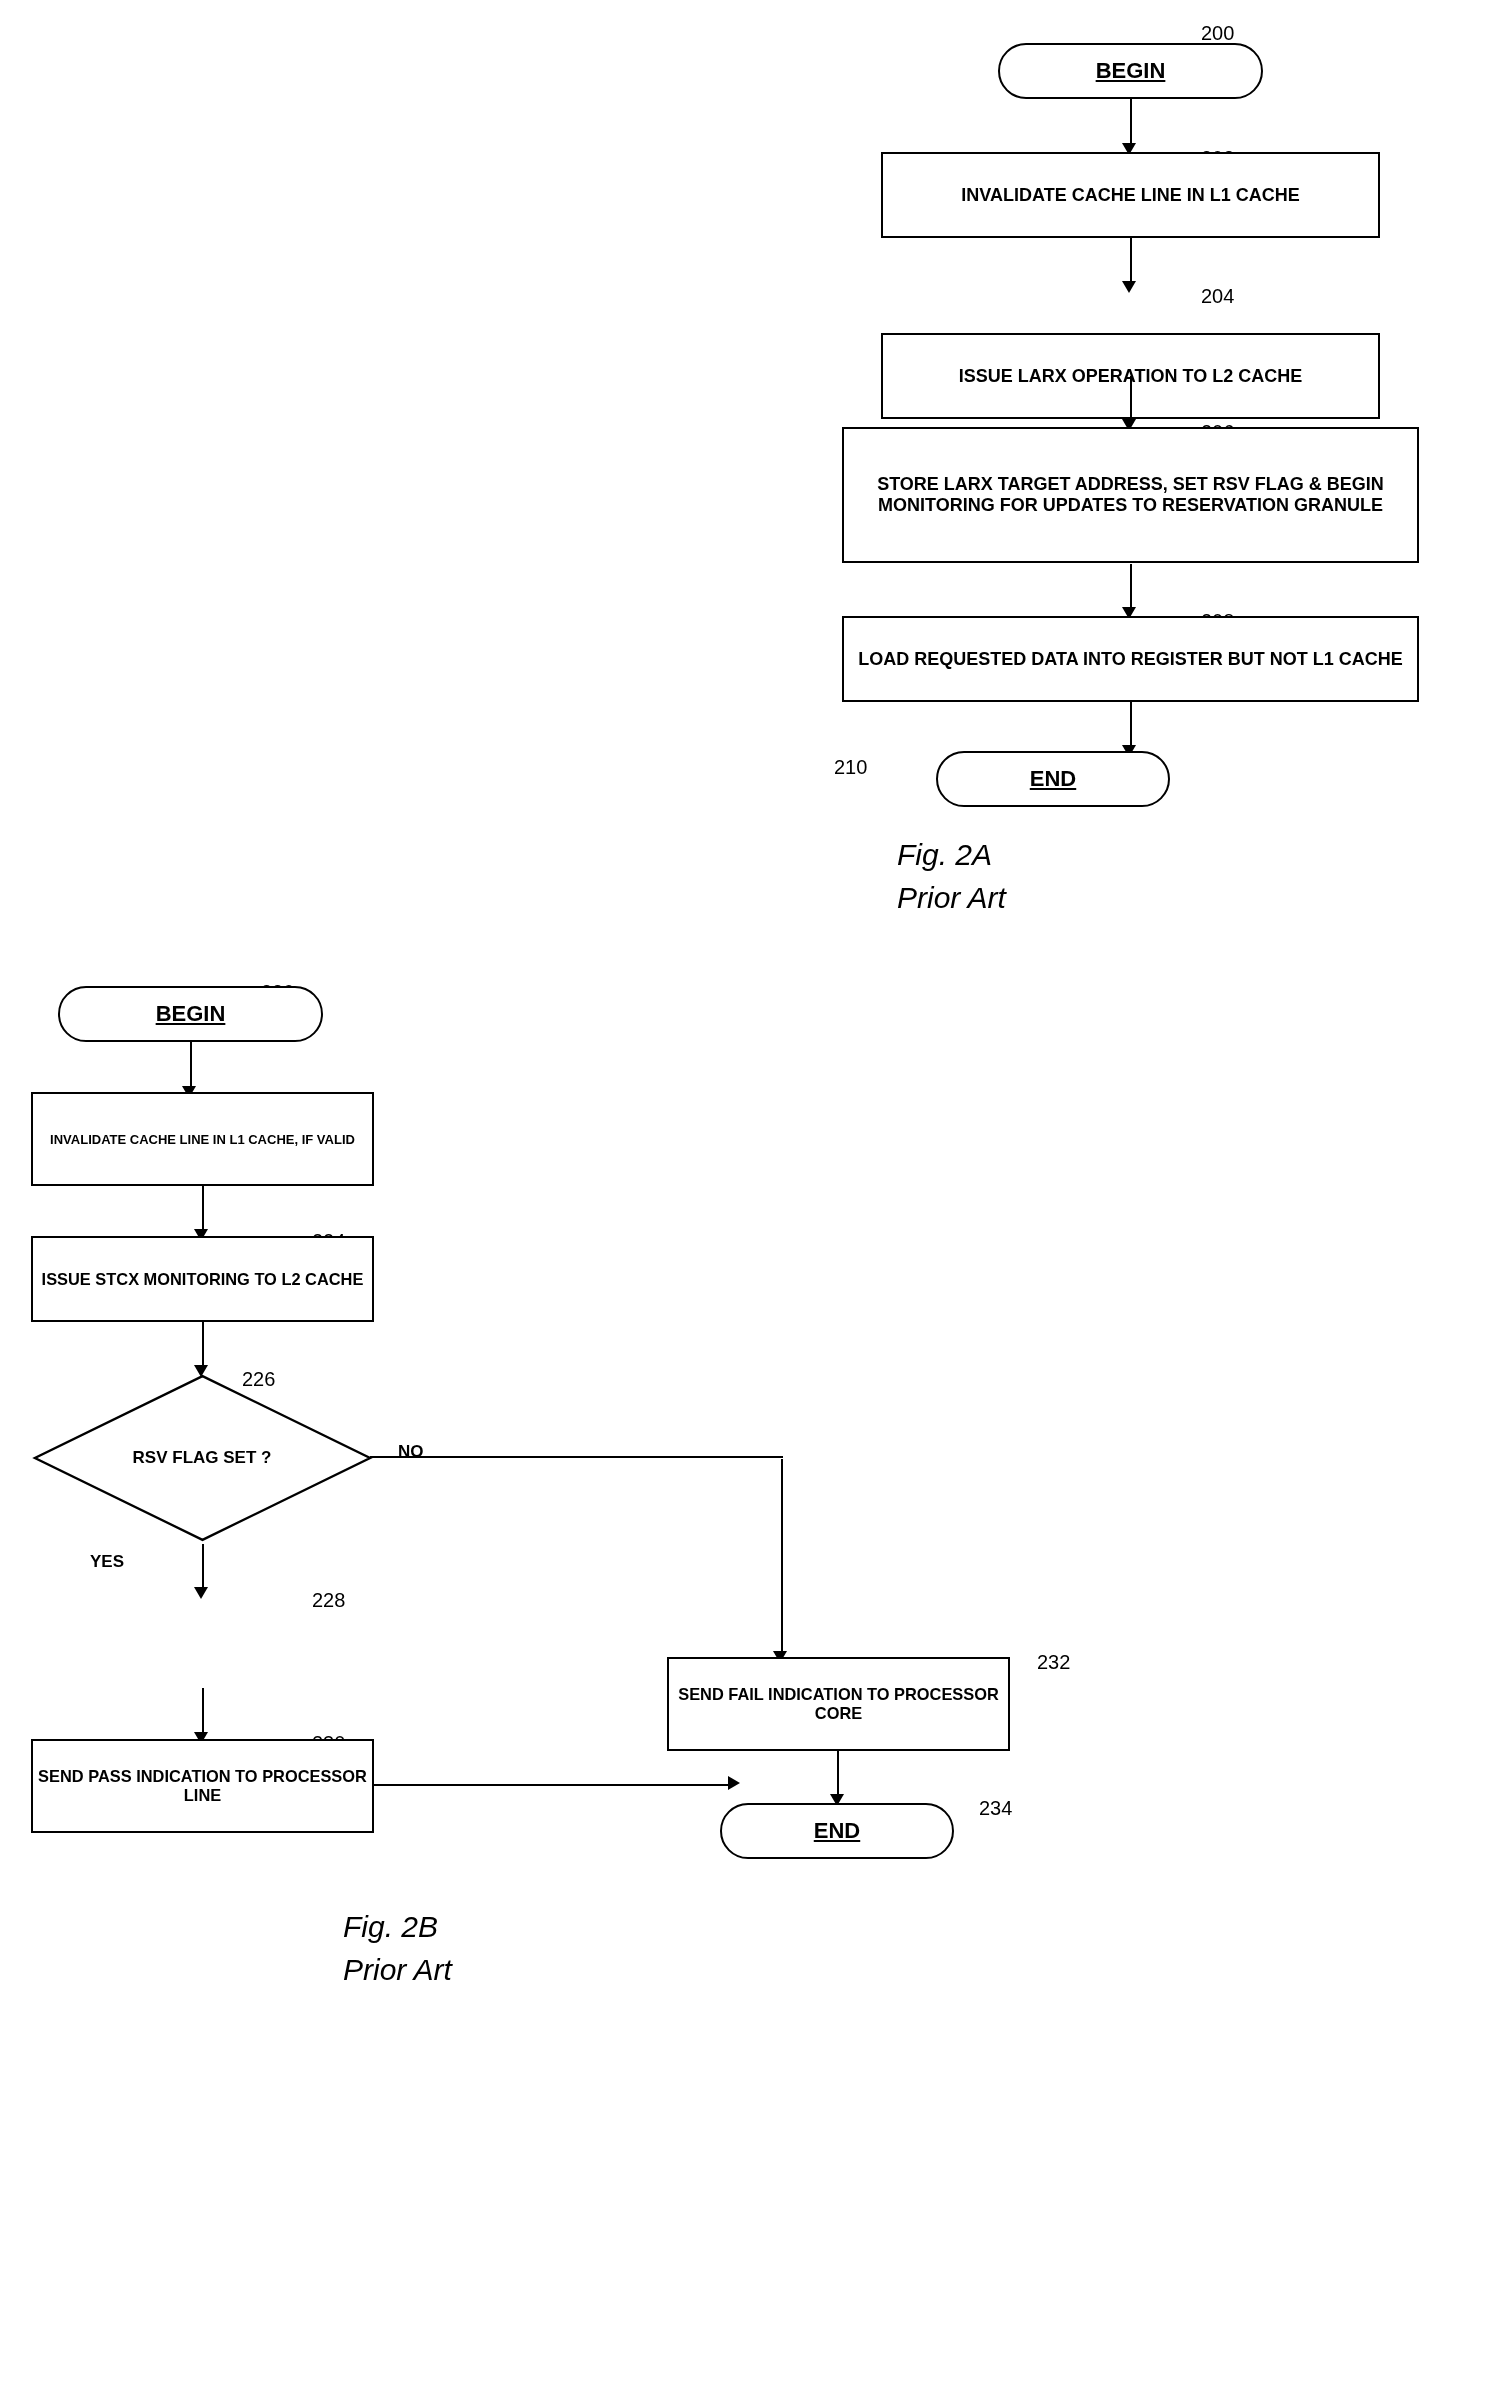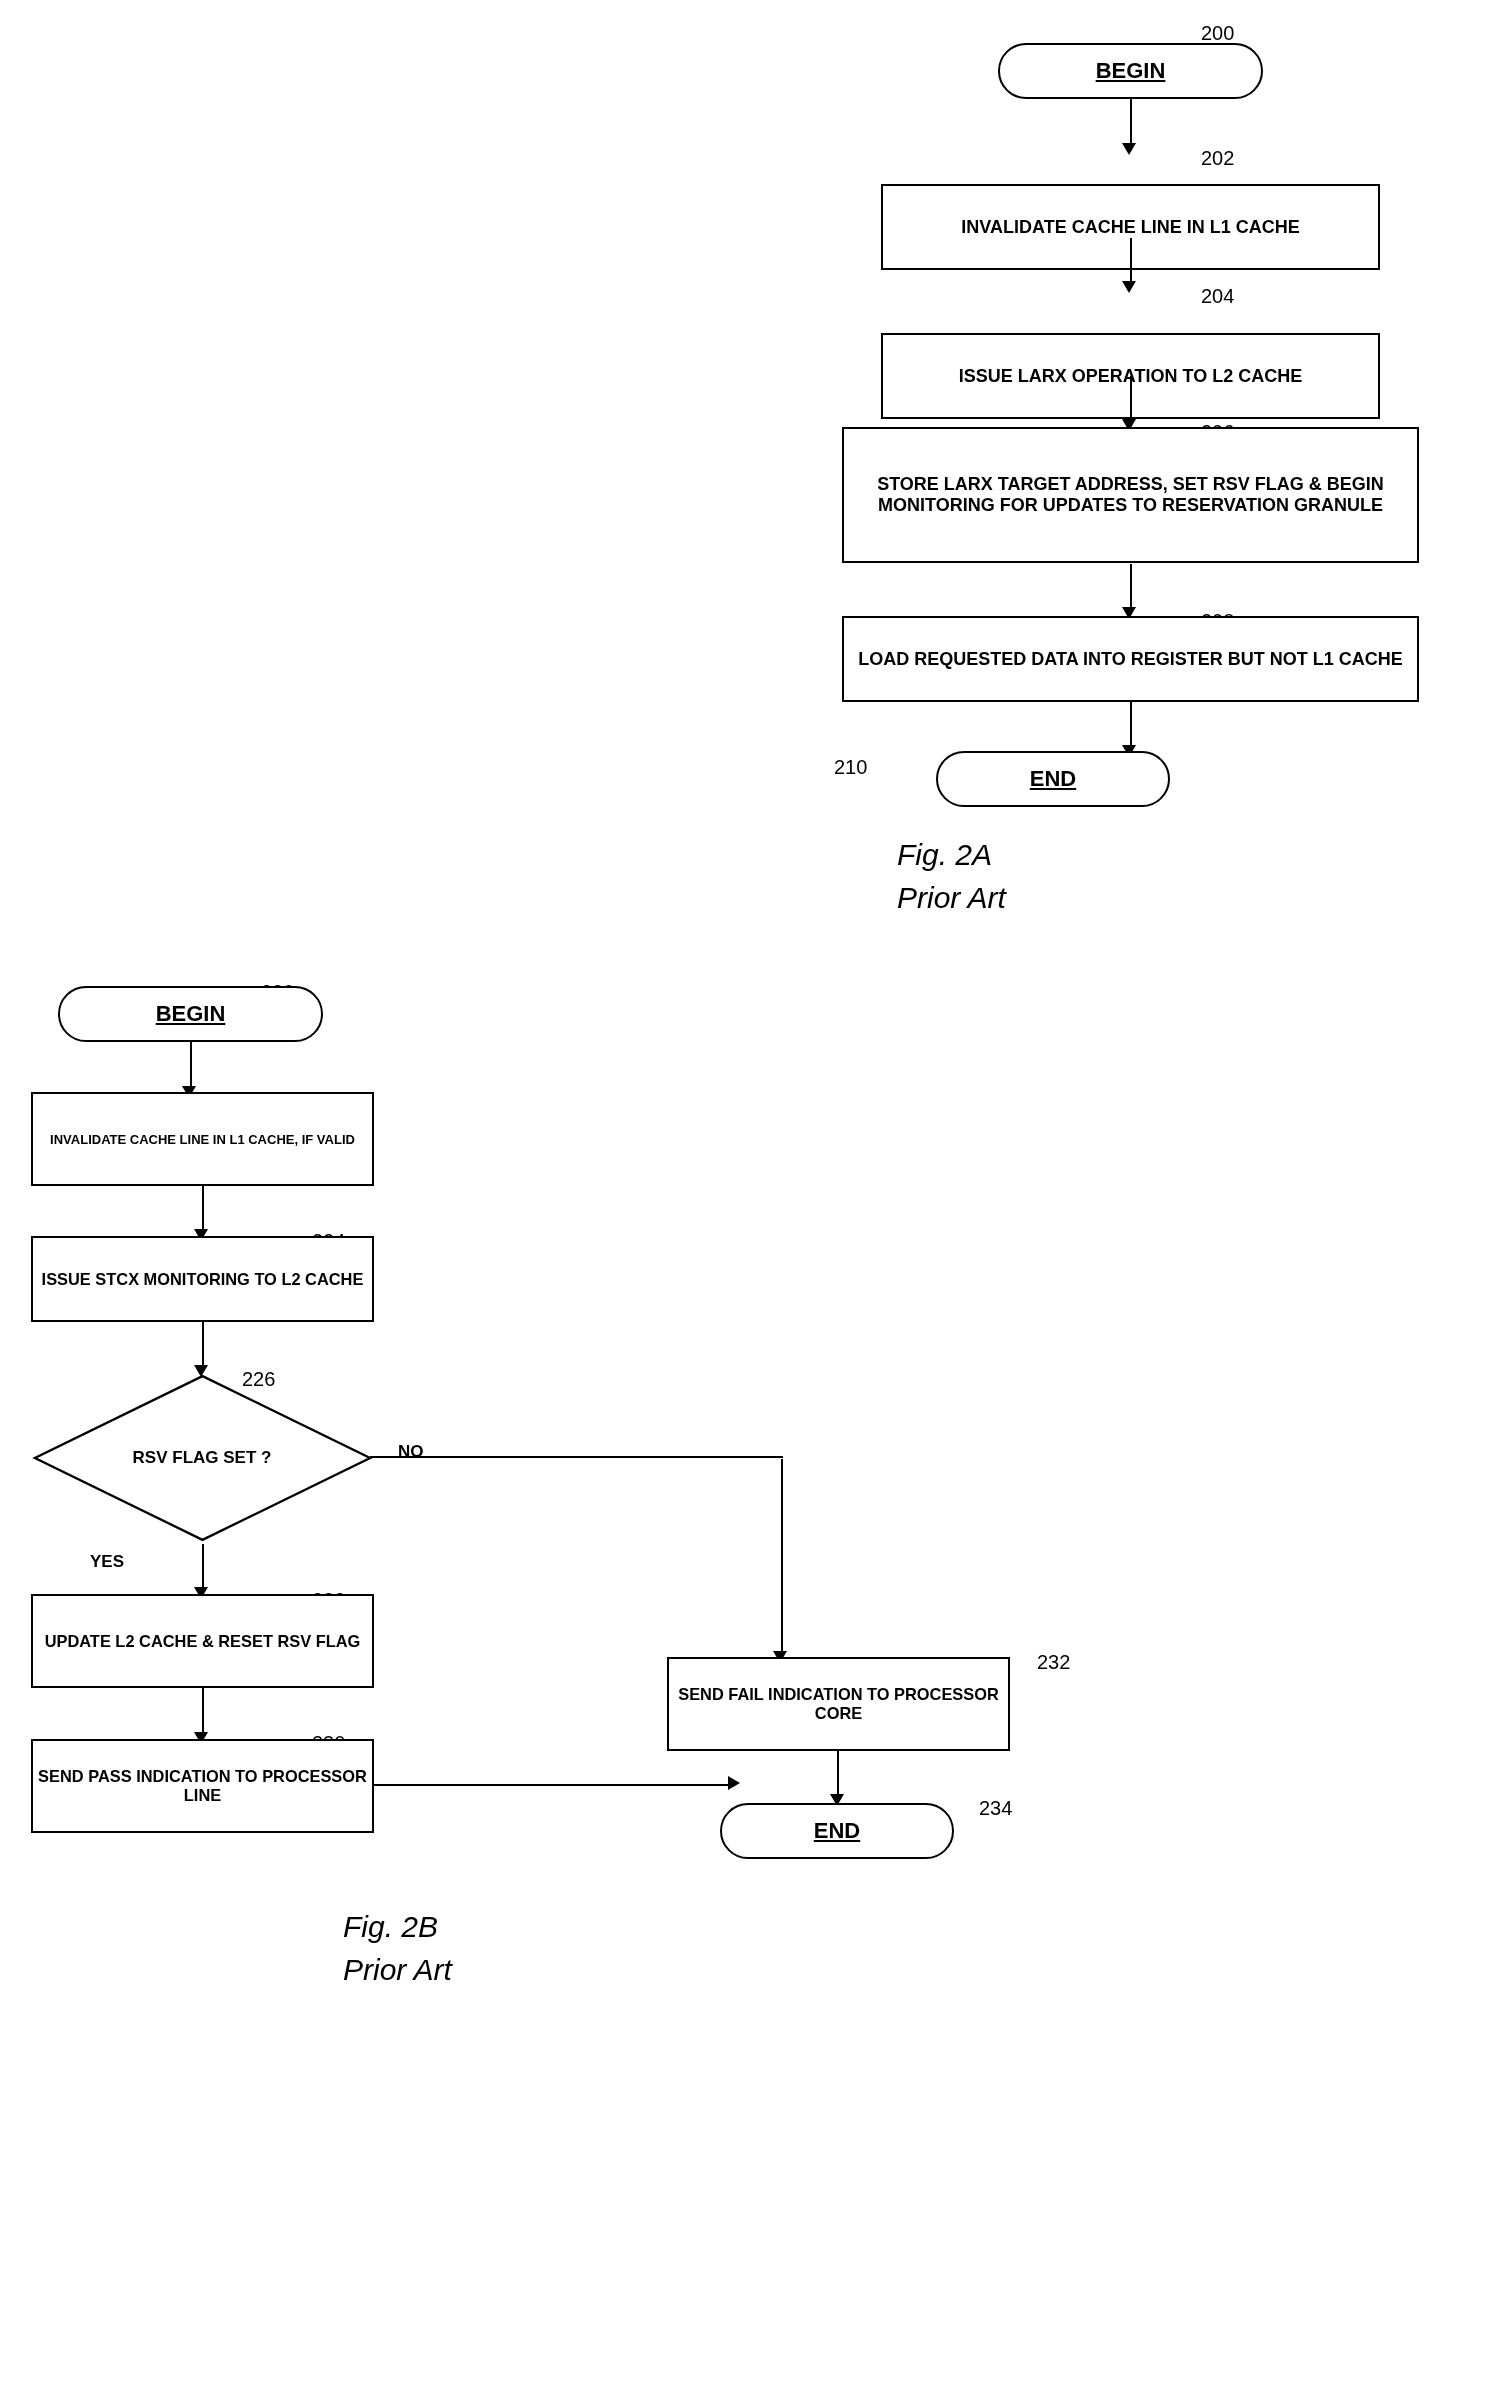--- a/index.html
+++ b/index.html
@@ -105,21 +105,21 @@
 
   <span class="ref-num" style="left:1201px;top:22px;">200</span>
 
   <div class="fc-node rounded-rect" style="left:998px;top:43px;width:265px;height:56px;font-size:22px;">BEGIN</div>
 
   <div class="arrow arrow-v" style="left:1130px;top:99px;height:47px;"></div>
   <div class="arrowhead-down" style="left:1122px;top:143px;"></div>
 
   <span class="ref-num" style="left:1201px;top:147px;">202</span>
 
-  <div class="fc-node rect" style="left:881px;top:152px;width:499px;height:86px;font-size:18px;margin-top:32px;">INVALIDATE CACHE LINE
+  <div class="fc-node rect" style="left:881px;top:152px;width:499px;height:86px;font-size:18px;">INVALIDATE CACHE LINE
 IN L1 CACHE</div>
 
   <div class="arrow arrow-v" style="left:1130px;top:238px;height:47px;"></div>
   <div class="arrowhead-down" style="left:1122px;top:281px;"></div>
 
   <span class="ref-num" style="left:1201px;top:285px;">204</span>
 
   <div class="fc-node rect" style="left:881px;top:290px;width:499px;height:86px;font-size:18px;margin-top:43px;">ISSUE LARX OPERATION
 TO L2 CACHE</div>
 
@@ -190,22 +190,20 @@
 
   <span class="label-text" style="left:398px;top:1442px;">NO</span>
 
   <div class="arrow arrow-h" style="left:370px;top:1456px;width:413px;"></div>
 
   <div class="arrow arrow-v" style="left:781px;top:1459px;height:195px;"></div>
   <div class="arrowhead-down" style="left:773px;top:1651px;"></div>
 
   <span class="ref-num" style="left:312px;top:1589px;">228</span>
 
-  <div class="fc-node rect" style="left:31px;top:1594px;width:343px;height:94px;font-size:16.4px;">UPDATE L2 CACHE &amp;
-RESET RSV FLAG</div>
 
   <div class="arrow arrow-v" style="left:202px;top:1688px;height:47px;"></div>
   <div class="arrowhead-down" style="left:194px;top:1732px;"></div>
 
   <span class="ref-num" style="left:312px;top:1732px;">230</span>
 
   <div class="fc-node rect" style="left:31px;top:1739px;width:343px;height:94px;font-size:16.4px;">SEND PASS INDICATION
 TO PROCESSOR LINE</div>
 
   <div class="arrow arrow-h" style="left:374px;top:1784px;width:359px;"></div>

